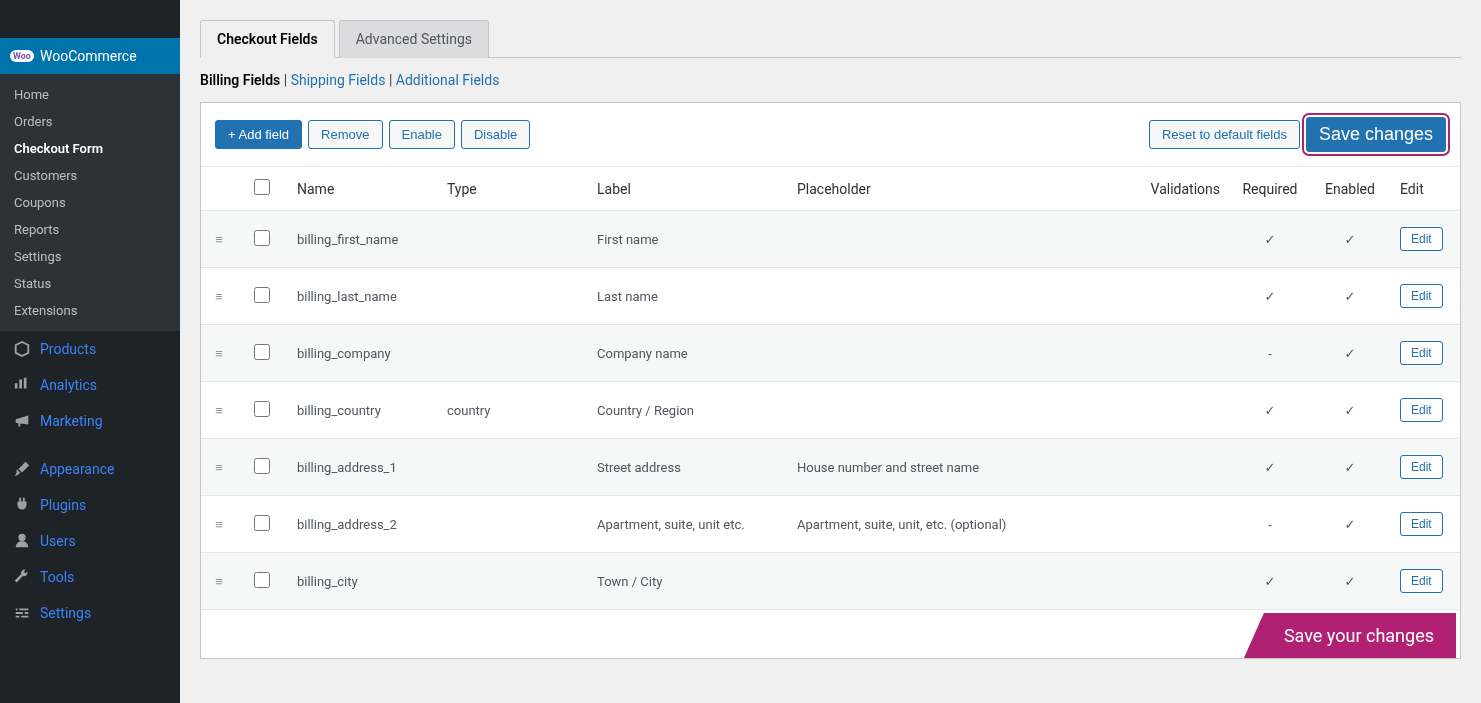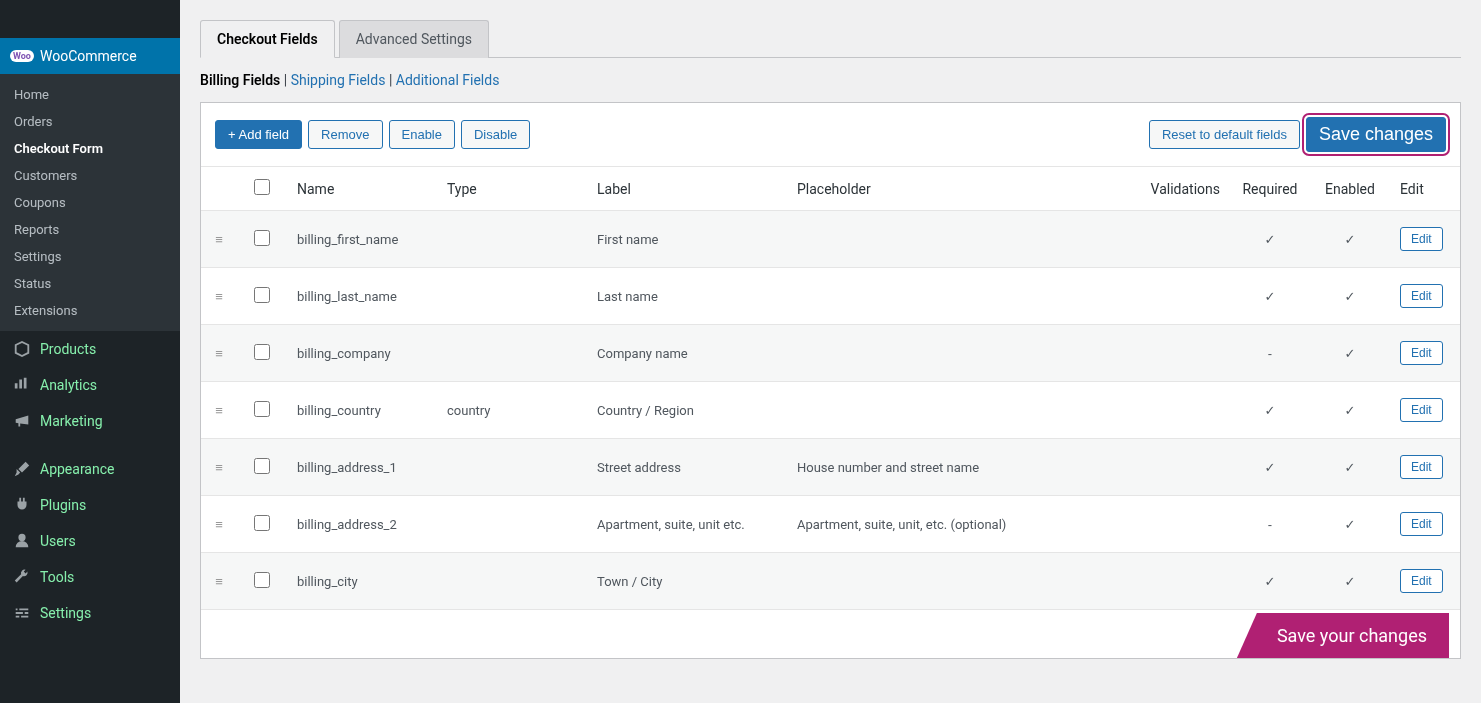--- a/index.html
+++ b/index.html
@@ -1,20 +1,20 @@
 <!DOCTYPE html>
 <html><head>
 <meta charset="utf-8">
 <style>
 * { box-sizing: border-box; margin: 0; padding: 0; }
 body { font-family: -apple-system, BlinkMacSystemFont, "Segoe UI", Roboto, Helvetica, Arial, sans-serif; background: #f0f0f1; color: #3c434a; font-size: 13px; }
 .wrap { display: flex; min-height: 703px; }
 .sidebar { width: 180px; background: #1d2327; color: #f0f0f1; padding-top: 38px; }
 .sidebar-section { background: #1d2327; }
-.sidebar-item { display: flex; align-items: center; padding: 8px 12px; color: #86efac; font-size: 14px; cursor: pointer; gap: 8px; }
+.sidebar-item { display: flex; align-items: center; padding: 8px 12px; color: #3b82f6; font-size: 14px; cursor: pointer; gap: 8px; }
 .sidebar-item.active-parent { background: #0073aa; color: #fff; font-weight: 400; position: relative; }
 .sidebar-item.active-parent::after { content: ""; position: absolute; right: -8px; top: 50%; transform: translateY(-50%); border: 8px solid transparent; border-right-color: #f0f0f1; }
 .submenu { background: #2c3338; padding: 7px 0; }
 .submenu-item { padding: 6px 12px 6px 14px; color: rgba(240,246,252,0.7); font-size: 13px; cursor: pointer; }
 .submenu-item.active { color: #fff; font-weight: 600; }
 .icon { width: 20px; height: 20px; display: inline-flex; align-items: center; justify-content: center; fill: rgba(240,246,252,0.6); }
 .sidebar-item.active-parent .icon { fill: #fff; }
 .woo-badge { background: #fff; color: #7f54b3; font-size: 9px; font-weight: bold; padding: 1px 3px; border-radius: 6px; }
 .content { flex: 1; padding: 20px; }
 .tabs { border-bottom: 1px solid #c3c4c7; display: flex; gap: 4px; padding-left: 0; }
@@ -40,21 +40,21 @@
 .col-label { width: 200px; }
 .col-ph { width: auto; }
 .col-val { width: 110px; text-align: right; }
 .col-req, .col-en { width: 80px; text-align: center; }
 .col-edit { width: 70px; text-align: left; }
 .check { font-family: Arial; }
 .drag-handle { color: #999; cursor: grab; }
 .edit-btn { padding: 4px 10px; font-size: 12px; border: 1px solid #2271b1; color: #2271b1; background: #fff; border-radius: 3px; cursor: pointer; }
 input[type=checkbox] { width: 16px; height: 16px; border: 1px solid #8c8f94; border-radius: 3px; cursor: pointer; }
 .save-banner { position: relative; height: 48px; }
-.save-banner-inner { position: absolute; right: 11px; bottom: 0; background: #b02073; color: #fff; font-size: 18px; padding: 12px 22px 12px 40px; clip-path: polygon(20px 0, 100% 0, 100% 100%, 0 100%); }
+.save-banner-inner { position: absolute; right: 4px; bottom: 0; background: #b02073; color: #fff; font-size: 18px; padding: 12px 22px 12px 40px; clip-path: polygon(20px 0, 100% 0, 100% 100%, 0 100%); }
 </style>
 </head>
 <body>
 
 <div class="wrap">
   <div class="sidebar">
     <div class="sidebar-item active-parent">
       <span class="icon">
           <span class="woo-badge">Woo</span>
         </span>

